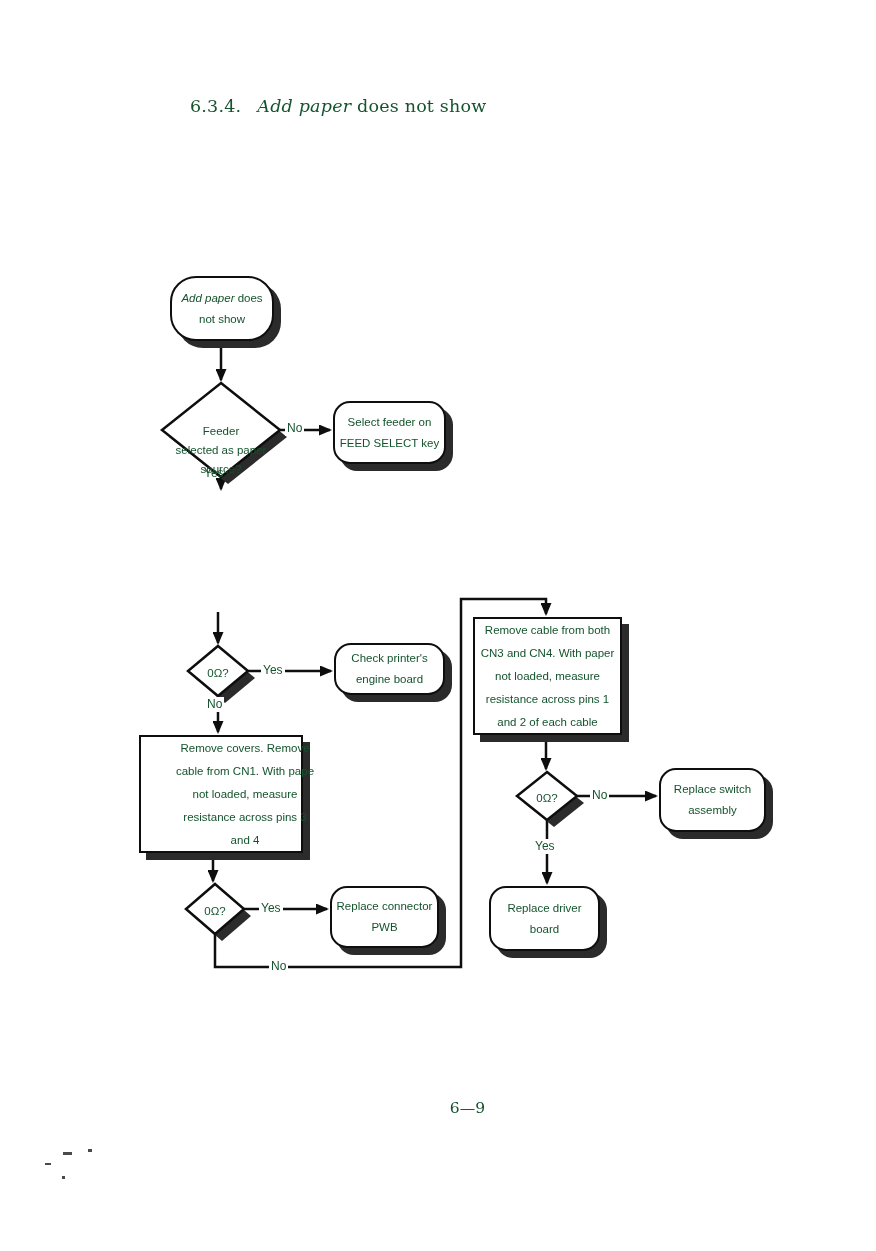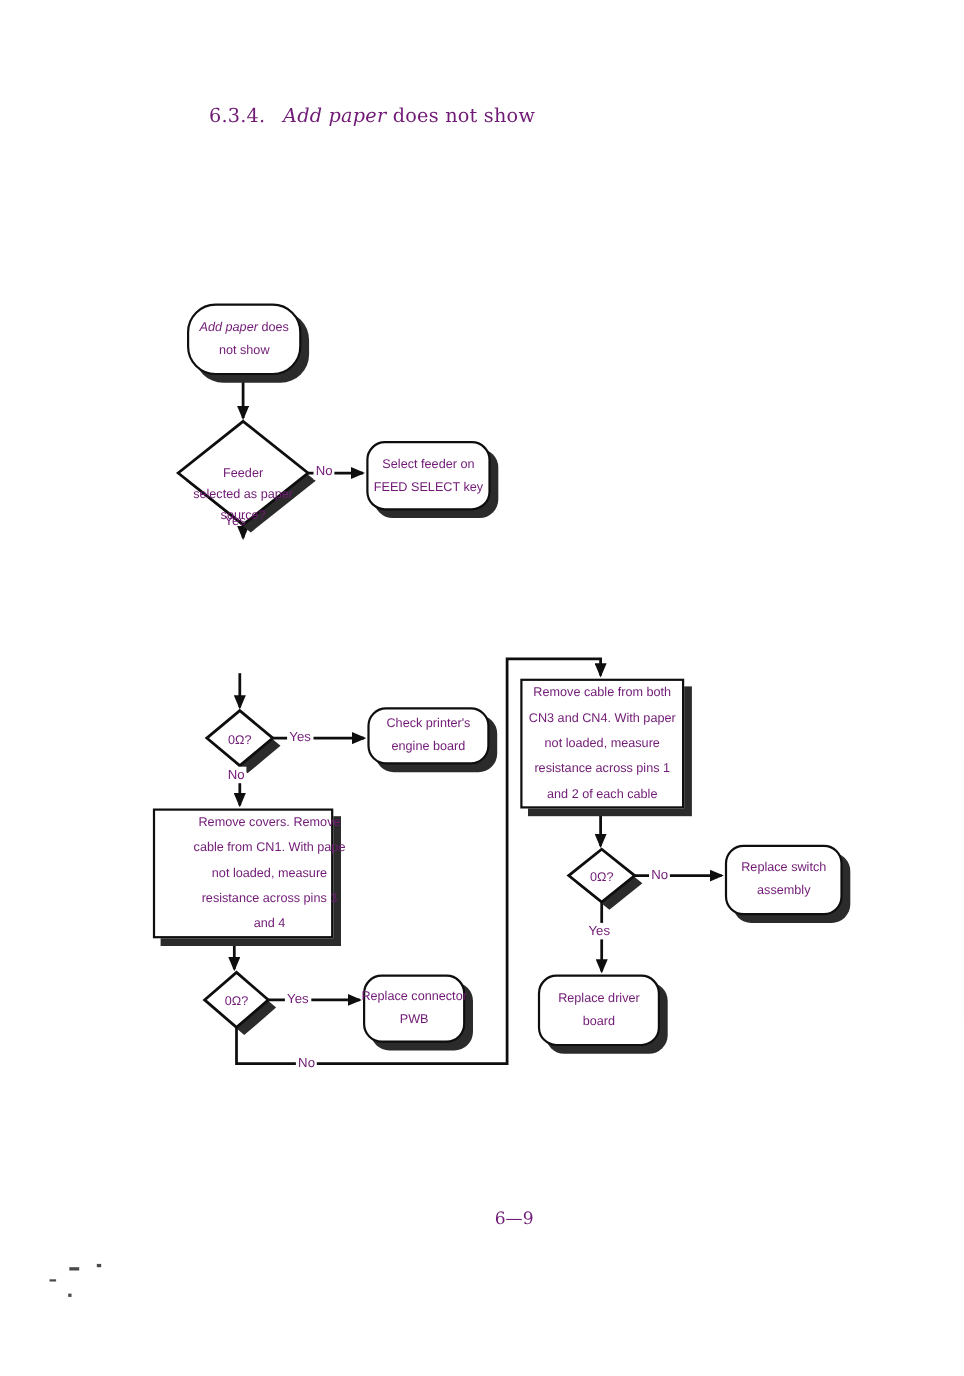--- a/index.html
+++ b/index.html
@@ -1,17 +1,17 @@
 <!DOCTYPE html>
 <html><head>
 <meta charset="utf-8">
 <style>
   html,body{margin:0;padding:0;background:#f6f6f4;}
   #page{position:relative;width:876px;height:1251px;background:#ffffff;overflow:hidden;
-        font-family:"Liberation Sans",sans-serif;color:#701a75;}
+        font-family:"Liberation Sans",sans-serif;color:#14532d;}
   
   #title{position:absolute;left:190px;top:96px;font-family:"DejaVu Serif",serif;
          font-size:17.5px;letter-spacing:.2px;white-space:pre;}
   #title .num{margin-right:16px;}
   #title .emph{font-style:italic;}
   
   .rect-node,.round-node{position:absolute;background:#fff;border:2.5px solid #0e0e0e;
          box-sizing:border-box;display:flex;align-items:center;justify-content:center;
          text-align:center;white-space:pre;z-index:3;
          font-size:11.5px;line-height:23px;box-shadow:7px 7px 0 0 #2b2b2b;}
@@ -22,21 +22,21 @@
   .edge-label{position:absolute;font-size:12px;line-height:15px;background:#fff;
          padding:0 2px;z-index:5;}
   .edge-label.no-bg{background:transparent;}
   #connectors{position:absolute;left:0;top:0;z-index:1;}
   
   #n-start{left:170px;top:276px;width:104px;height:65px;border-radius:26px;}
   #n-select{left:333px;top:401px;width:113px;height:63px;}
   #n-rect1{left:143px;top:491px;width:149px;height:121px;}
   #n-check{left:334px;top:643px;width:111px;height:52px;}
   #n-rect2{left:139px;top:735px;width:164px;height:118px;padding-left:48px;}
-  #n-connector{left:330px;top:886px;width:93px;height:62px;}
+  #n-connector{left:330px;top:886px;width:109px;height:62px;}
   #n-rect3{left:473px;top:617px;width:149px;height:118px;}
   #n-switch{left:659px;top:768px;width:107px;height:64px;}
   #n-driver{left:489px;top:886px;width:111px;height:65px;}
   #d1-label{left:161px;top:422px;width:120px;}
   #d2-label{left:193px;top:664px;width:50px;}
   #d3-label{left:190px;top:902px;width:50px;}
   #d4-label{left:522px;top:789px;width:50px;}
   
   #l-d1-no{left:285px;top:421px;}
   #l-d1-yes{left:202px;top:466px;}

